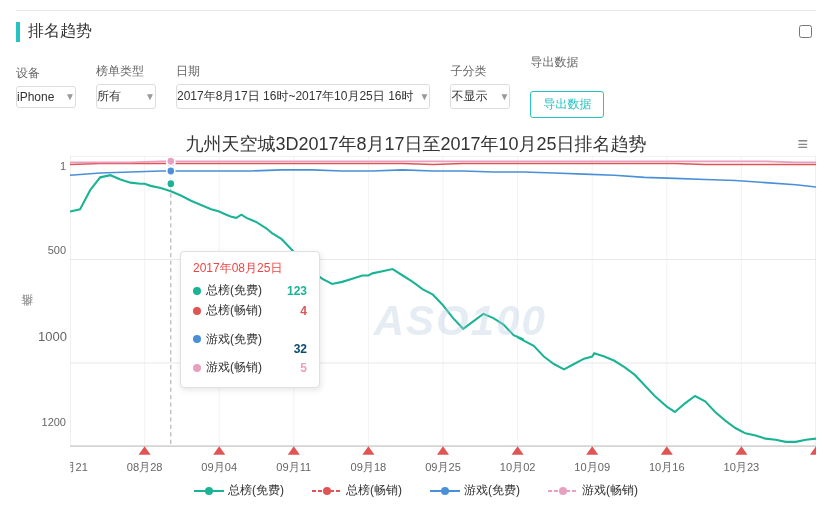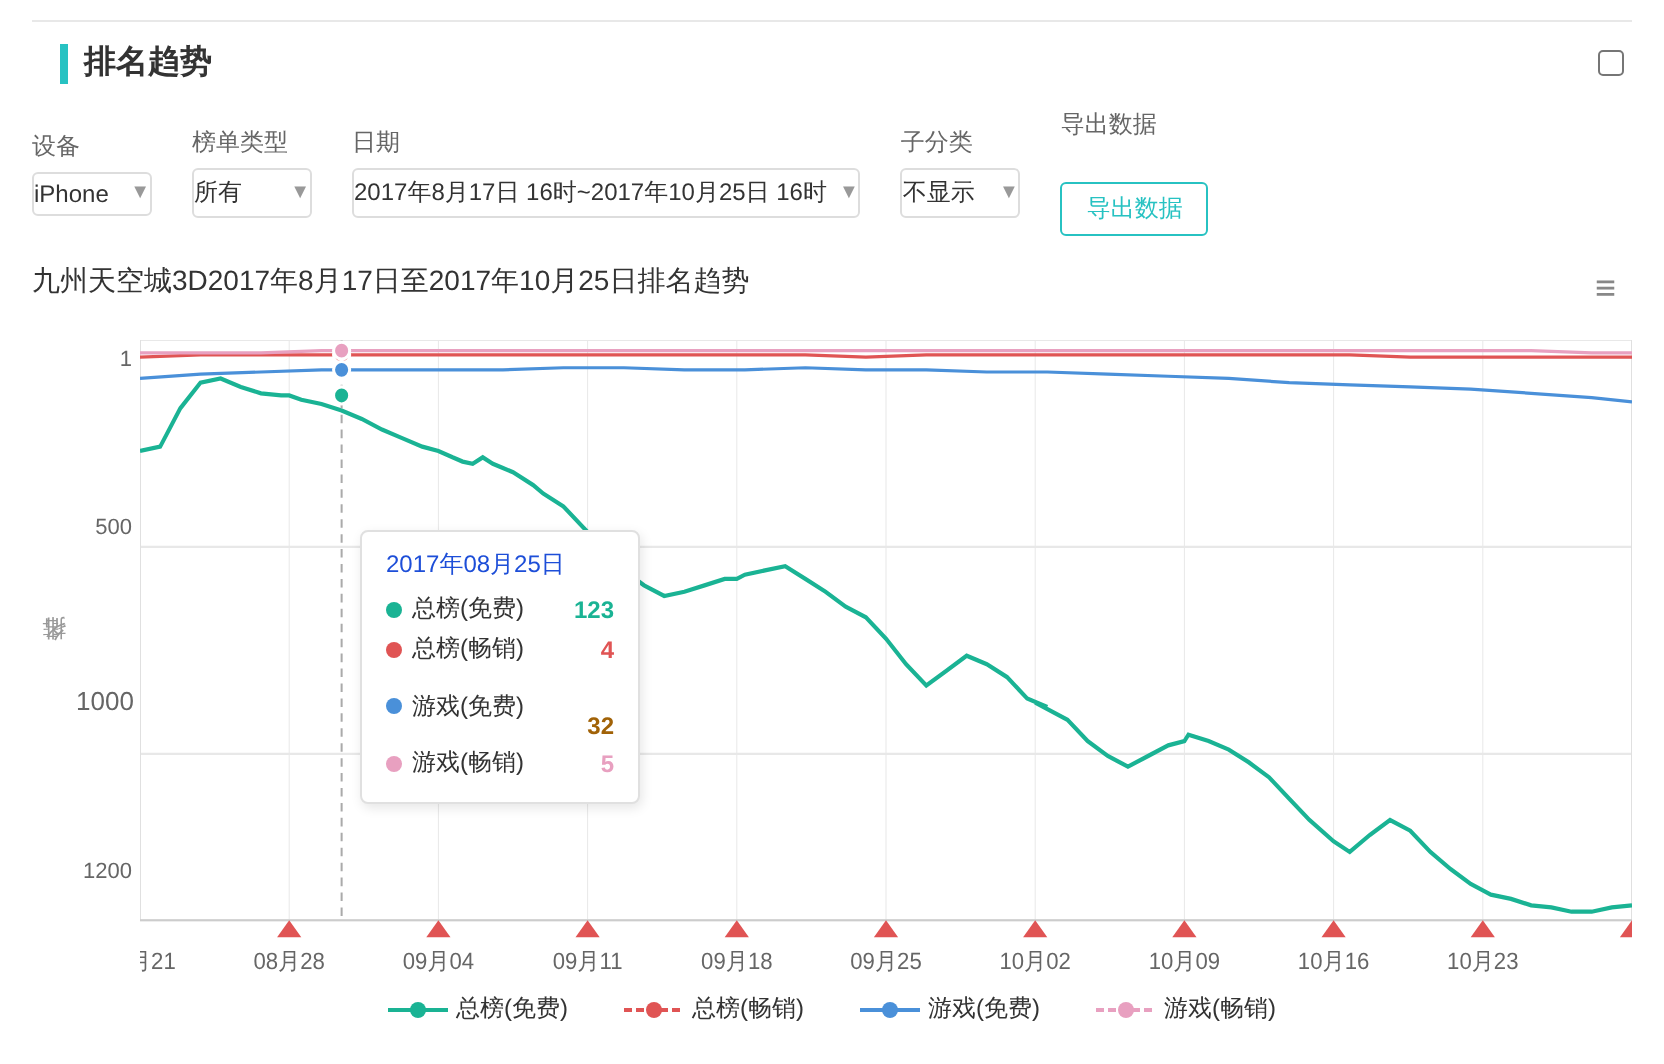--- a/index.html
+++ b/index.html
@@ -18,23 +18,22 @@
     .header-row {
       display: flex;
       align-items: center;
       justify-content: space-between;
       margin-bottom: 12px;
     }
     .section-title {
       display: flex;
       align-items: center;
       font-size: 16px;
-      font-weight: bold;
-      color: #333;
-      margin-left: 14px;
+      font-weight: normal;
+      color: #333;
     }
     .section-title::before {
       content: '';
       display: inline-block;
       width: 4px;
       height: 20px;
       background: #27c2c2;
       margin-right: 8px;
     }
     .realtime-monitor {
@@ -94,23 +93,24 @@
       cursor: pointer;
       font-size: 12px;
       margin-top: 16px;
     }
     .chart-wrapper {
       position: relative;
       width: 800px;
       margin: 0 auto;
     }
     .chart-title {
-      font-size: 14px;
-      color: #333;
-      margin-bottom: 20px;
+      text-align: center;
+      font-size: 18px;
+      color: #333;
+      margin-bottom: 0;
     }
     .chart-area {
       position: relative;
       width: 780px;
       margin: 0 auto;
       height: 320px;
     }
     svg.chart-svg {
       width: 100%;
       height: 100%;
@@ -134,21 +134,21 @@
       background: #fff;
       border: 1px solid #e0e0e0;
       border-radius: 4px;
       padding: 8px 12px;
       font-size: 12px;
       box-shadow: 1px 2px 6px rgba(0,0,0,0.1);
       z-index: 10;
       min-width: 140px;
     }
     .tooltip-date {
-      color: #1d4ed8;
+      color: #ef4444;
       margin-bottom: 5px;
       font-size: 12px;
     }
     .tooltip-item {
       display: flex;
       align-items: center;
       margin-bottom: 3px;
     }
     .tooltip-dot {
       width: 8px;
@@ -245,20 +245,21 @@
       </div>
 
       <div style="display:flex;flex-direction:column;justify-content:space-between;width:32px;height:300px;text-align:right;padding-right:4px;flex-shrink:0;padding-top:4px;padding-bottom:28px;">
         <span style="font-size:11px;color:#666;">1</span>
         <span style="font-size:11px;color:#666;">500</span>
         <span style="font-size:13px;color:#666;">1000</span>
         <span style="font-size:11px;color:#666;">1200</span>
       </div>
 
       <div class="chart-area" style="position:relative;">
+        <div class="watermark">ASO100</div>
 
         <svg class="chart-svg" viewBox="0 0 740 300" preserveAspectRatio="none">
 
           <line x1="0" y1="0" x2="740" y2="0" stroke="#e8e8e8" stroke-width="1"></line>
           <line x1="0" y1="97" x2="740" y2="97" stroke="#e8e8e8" stroke-width="1"></line>
           <line x1="0" y1="194" x2="740" y2="194" stroke="#e8e8e8" stroke-width="1"></line>
           <line x1="0" y1="272" x2="740" y2="272" stroke="#e8e8e8" stroke-width="1"></line>
 
           <line x1="0" y1="0" x2="0" y2="272" stroke="#e0e0e0" stroke-width="1"></line>
           <line x1="74" y1="0" x2="74" y2="272" stroke="#e8e8e8" stroke-width="0.5"></line>
@@ -339,21 +340,21 @@
             <span class="tooltip-value" style="color:#1ab394;">123</span>
           </div>
           <div class="tooltip-item">
             <div class="tooltip-dot" style="background:#e05454;"></div>
             <span class="tooltip-label">总榜(畅销)</span>
             <span class="tooltip-value" style="color:#e05454;">4</span>
           </div>
           <div class="tooltip-item">
             <div class="tooltip-dot" style="background:#4a90d9;"></div>
             <span class="tooltip-label">游戏(免费)</span>
-            <span class="tooltip-value" style="color:#a16207;margin-top:20px;">32</span>
+            <span class="tooltip-value" style="color:#0c4a6e;margin-top:20px;">32</span>
           </div>
           <div class="tooltip-item">
             <div class="tooltip-dot" style="background:#e8a0c0;"></div>
             <span class="tooltip-label">游戏(畅销)</span>
             <span class="tooltip-value" style="color:#e8a0c0;">5</span>
           </div>
         </div>
       </div>
     </div>
 

